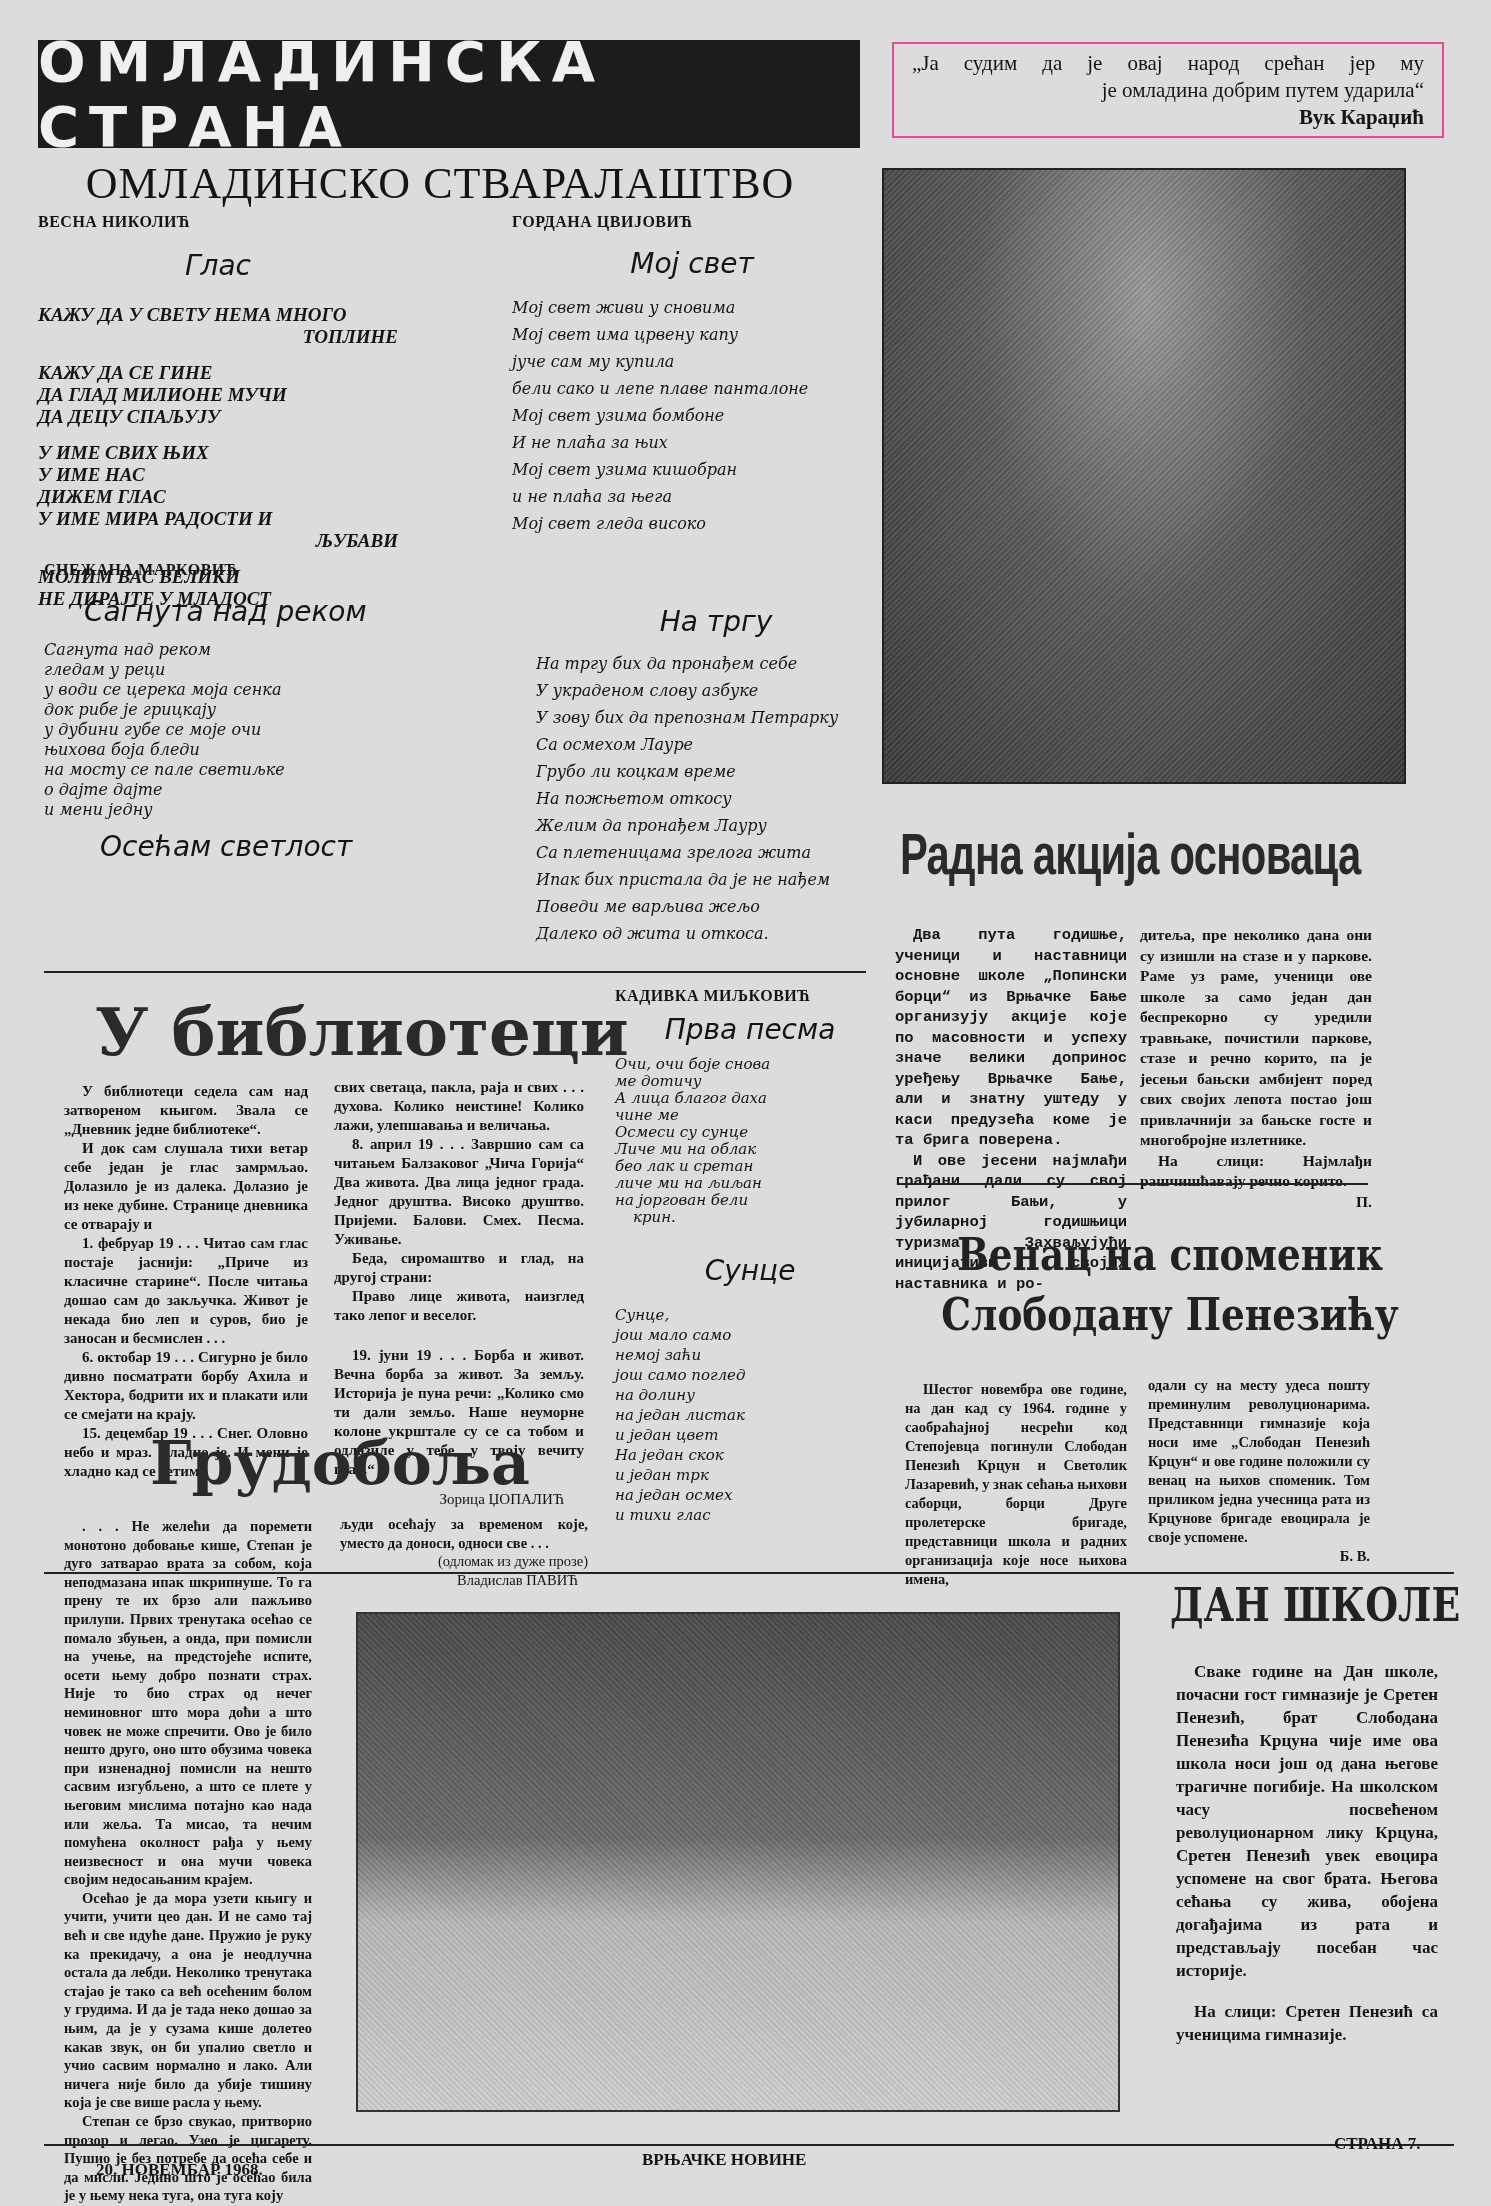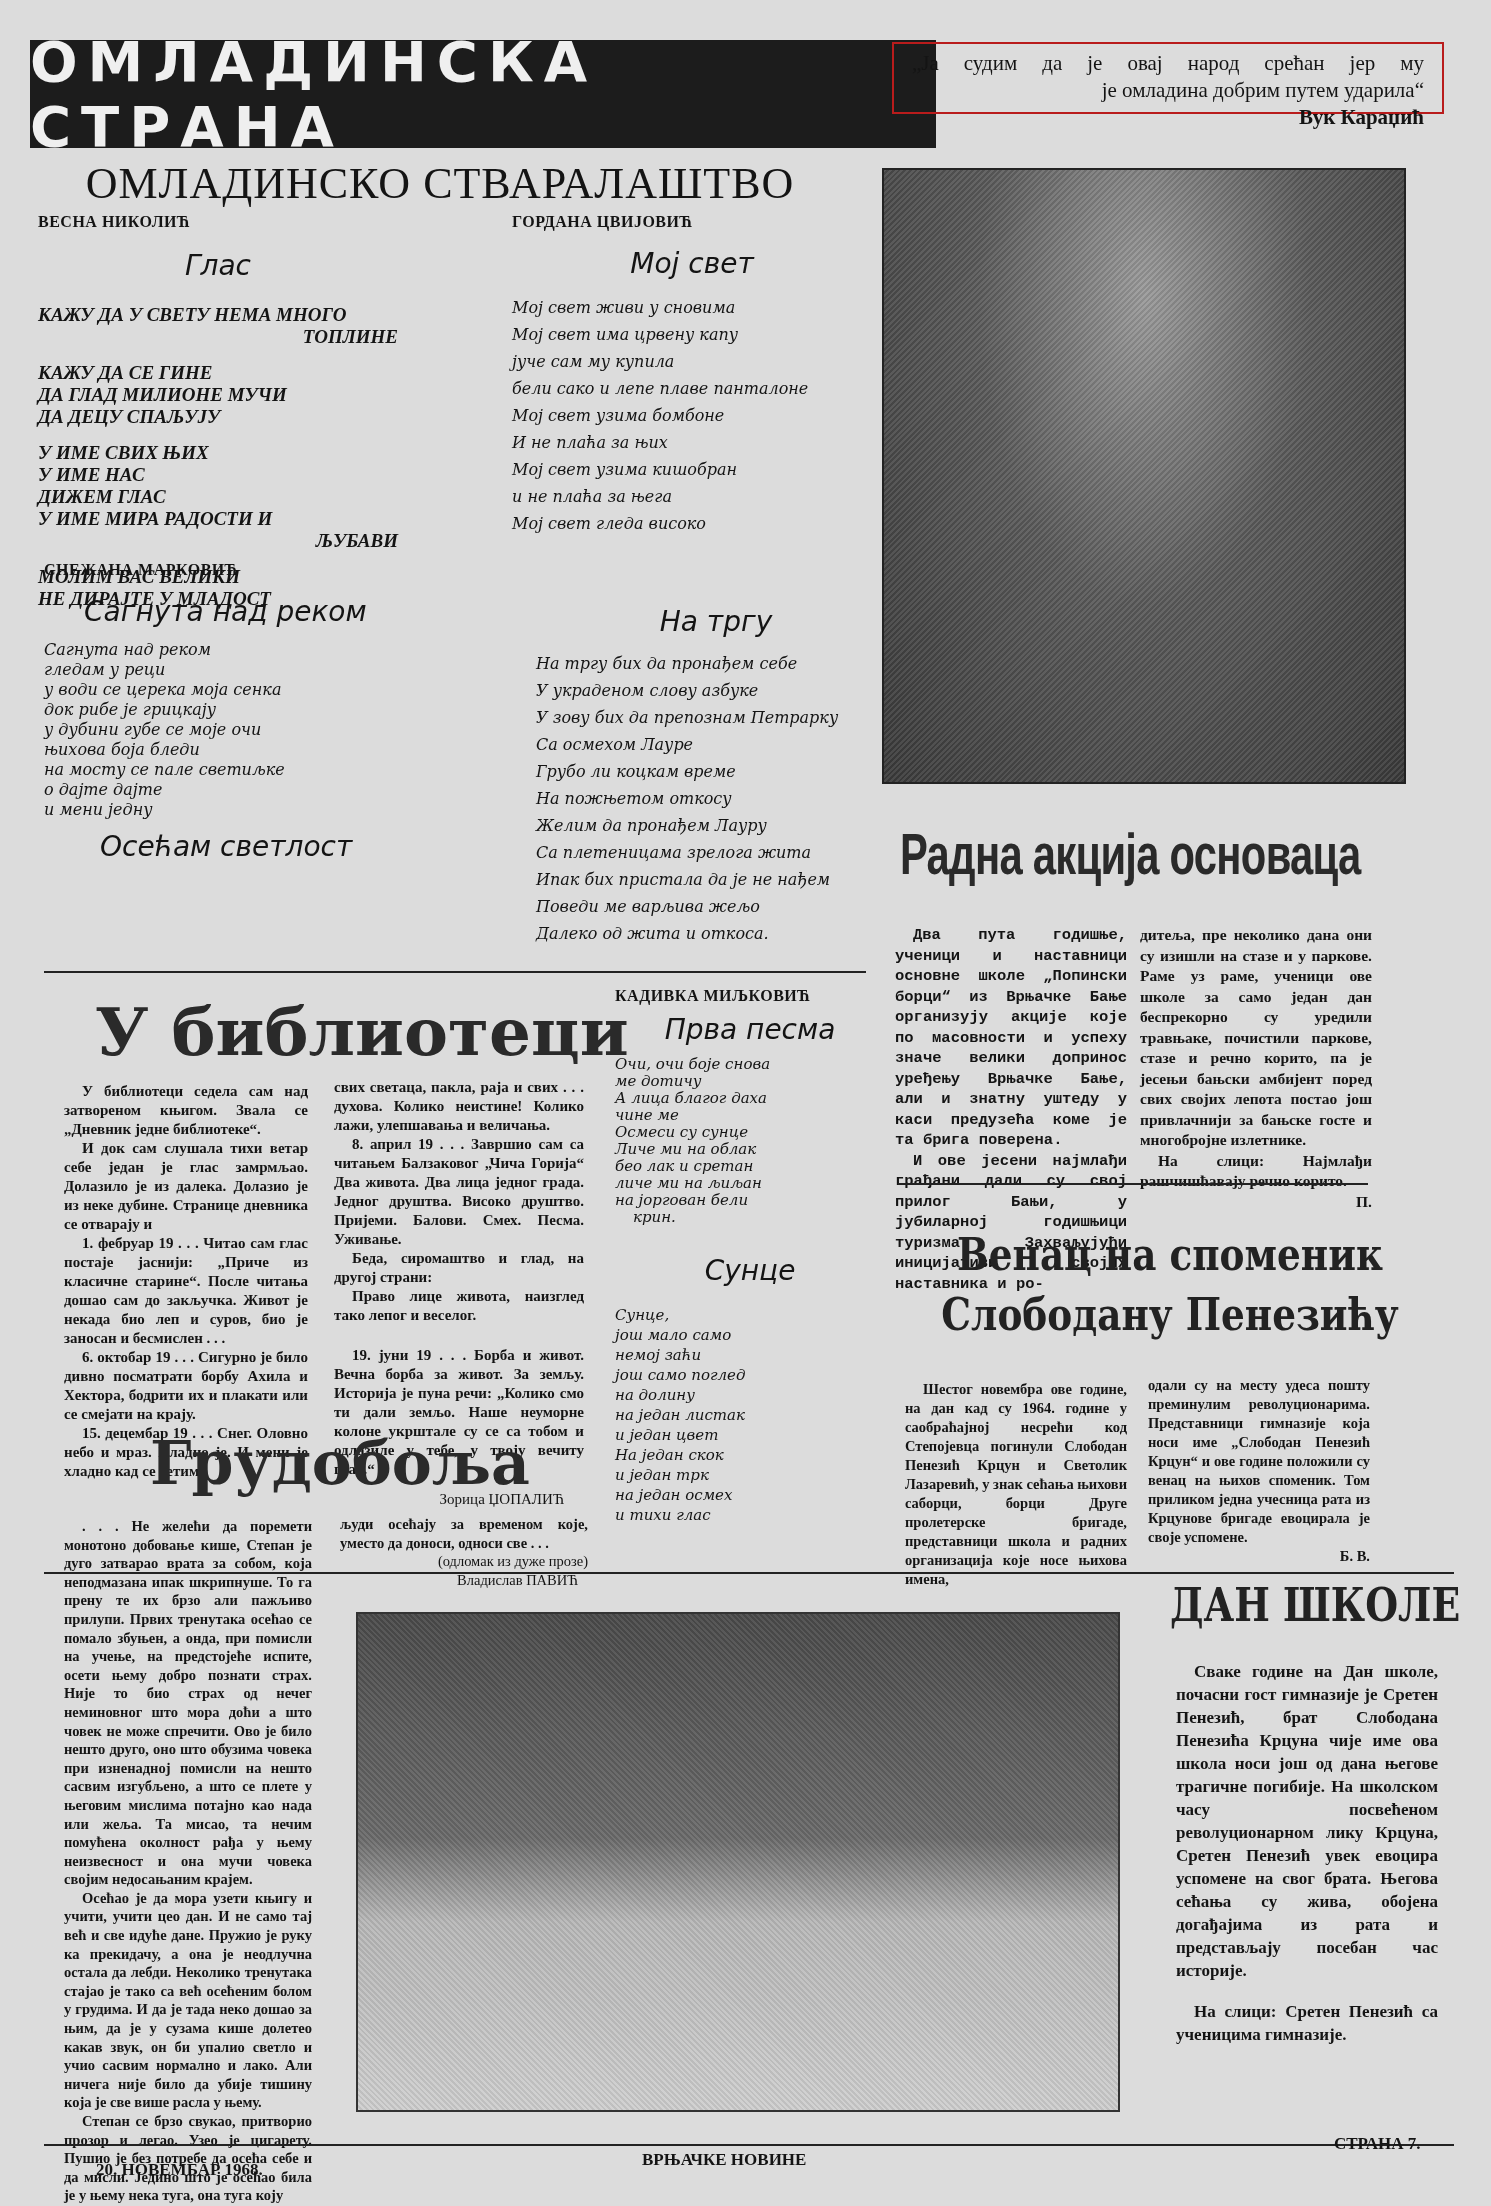--- a/index.html
+++ b/index.html
@@ -4,31 +4,31 @@
 <style>
   html, body { margin: 0; padding: 0; }
   body {
     width: 1491px; height: 2206px; position: relative; overflow: hidden;
     background: #dcdcdc;
     color: #141414;
     font-family: "Liberation Serif", serif;
   }
   .abs { position: absolute; }
   .masthead {
-    left: 30px; top: 40px; width: 906px; height: 108px;
+    left: 38px; top: 40px; width: 822px; height: 108px;
     background: #1c1c1c;
     display: flex; align-items: center; justify-content: center;
   }
   .masthead span {
     color: #efefef; font-family: "DejaVu Sans", sans-serif; font-weight: bold;
     font-size: 56px; letter-spacing: 10px;
   }
   .quote-box {
-    left: 892px; top: 42px; width: 552px; height: 72px;
-    border: 2px solid #b91c1c; box-sizing: border-box; padding: 6px 18px 0 18px;
+    left: 892px; top: 42px; width: 552px; height: 96px;
+    border: 2px solid #ec4899; box-sizing: border-box; padding: 6px 18px 0 18px;
     font-size: 21px; line-height: 27px; text-align: right;
   }
   .quote-box .qline1 { text-align: justify; text-align-last: justify; }
   .quote-box .qauthor { font-weight: bold; }
   .section-title {
     left: 0; top: 158px; width: 880px; text-align: center;
     font-family: "Liberation Serif", serif; font-size: 44px; letter-spacing: 1px;
   }
   .byline { font-family: "Liberation Serif", serif; font-weight: bold; font-size: 16px; letter-spacing: 0.5px; }
   .poem-title {

